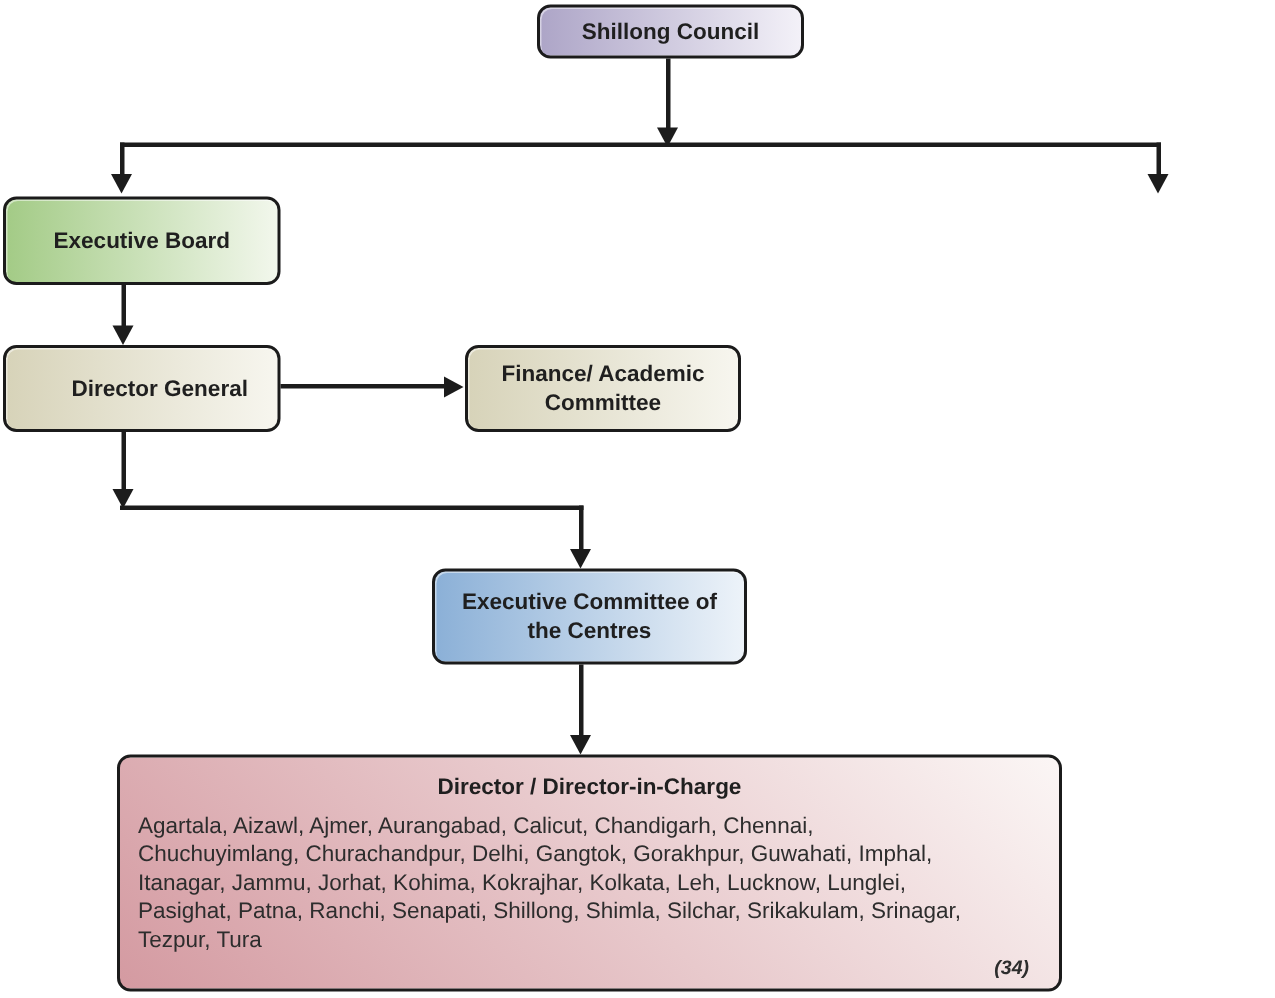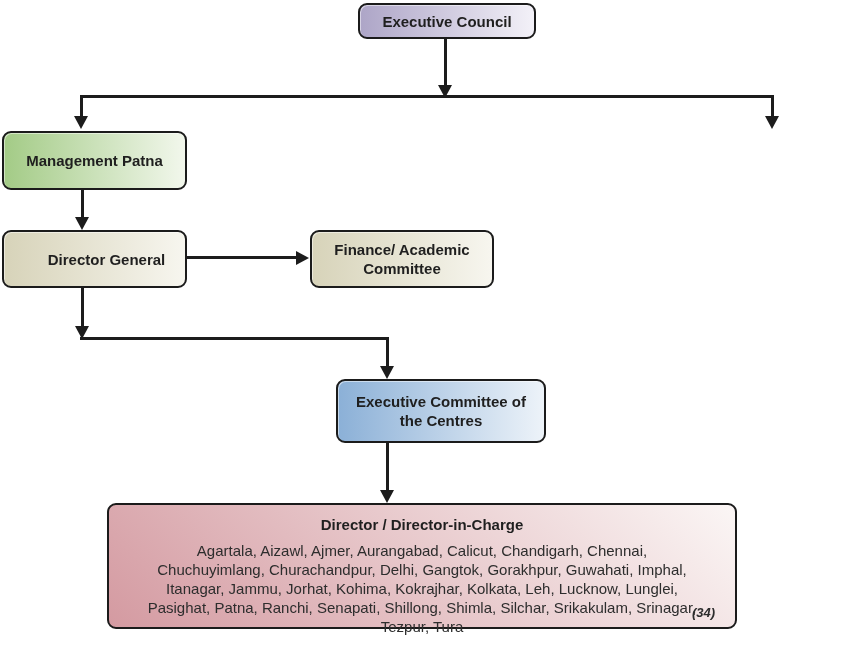--- a/index.html
+++ b/index.html
@@ -31,39 +31,38 @@
   .grad-green    { background: linear-gradient(to right, #a3cb86, #f2f7ec); }
   .grad-beige    { background: linear-gradient(to right, #d7d3b9, #f7f6ef); }
   .grad-blue     { background: linear-gradient(to right, #8bb0d7, #edf3f9); }
   .grad-pink     { background: linear-gradient(45deg, #d49aa1, #fbf6f5); }
 
   .n-governing   { left: 358px; top: 3px;   width: 178px; height: 36px; }
   .n-management  { left: 2px;   top: 131px; width: 185px; height: 59px; }
   .n-academic    { left: 665px; top: 131px; width: 184px; height: 59px; }
   .n-director    { left: 2px;   top: 230px; width: 185px; height: 58px; padding-left: 32px; }
   .n-finance     { left: 310px; top: 230px; width: 184px; height: 58px; }
-  .n-executive   { left: 288px; top: 379px; width: 210px; height: 64px; margin-left: 48px; }
+  .n-executive   { left: 288px; top: 379px; width: 210px; height: 64px; }
 
   .n-directors {
     position: absolute;
-    left: 78px; top: 503px; width: 630px; height: 126px;
+    left: 78px; top: 503px; width: 630px; height: 158px;
     border: 2px solid #1b1b1b;
     border-radius: 9px;
     padding: 11px 12px 6px 12px;
     color: #1f1f1f;
-    margin-left: 29px;
   }
   .directors-title {
     text-align: center;
     font-weight: bold;
     font-size: 15px;
     margin-bottom: 8px;
   }
   .directors-cities {
-    text-align: center;
+    text-align: left;
     font-size: 15px;
     line-height: 19px;
     color: #2d2d2d;
     white-space: pre-line;
   }
   .directors-count {
     position: absolute;
     right: 20px;
     bottom: 7px;
     font-size: 13px;
@@ -85,25 +84,25 @@
     border-bottom: 7px solid transparent;
     border-left: 13px solid #1c1c1c;
   }
 </style>
 </head>
 <body>
 
 <div class="canvas">
 
   <div class="node grad-lavender n-governing">
-    <span>Executive Council</span>
+    <span>Shillong Council</span>
   </div>
 
   <div class="node grad-green n-management">
-    <span>Management Patna</span>
+    <span>Executive Board</span>
   </div>
 
 
   <div class="node grad-beige n-director">
     <span>Director General</span>
   </div>
 
   <div class="node grad-beige n-finance">
     <span>Finance/ Academic Committee</span>
   </div>

